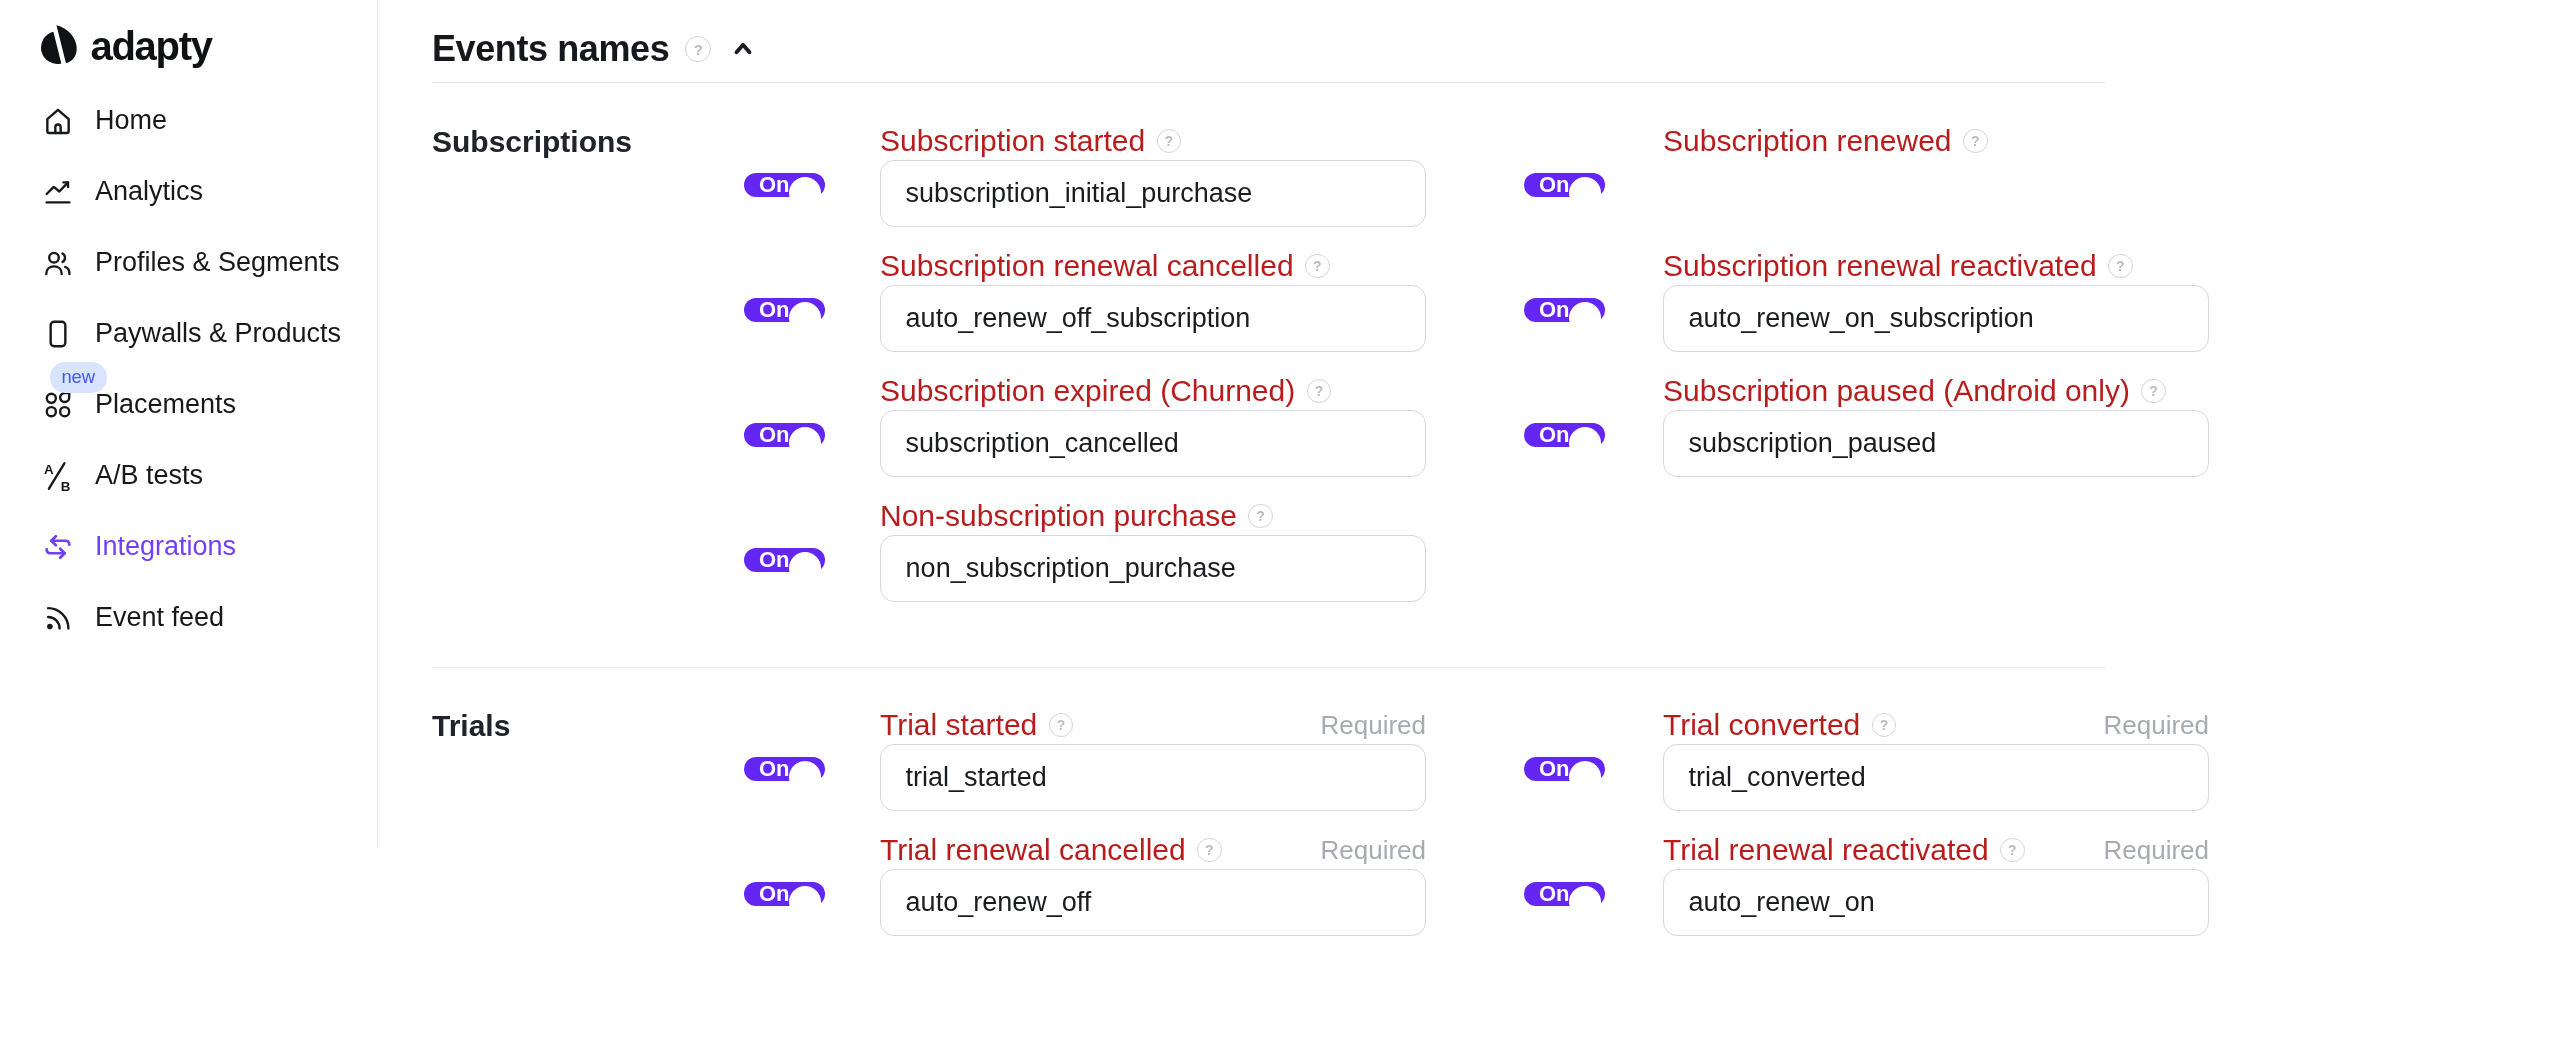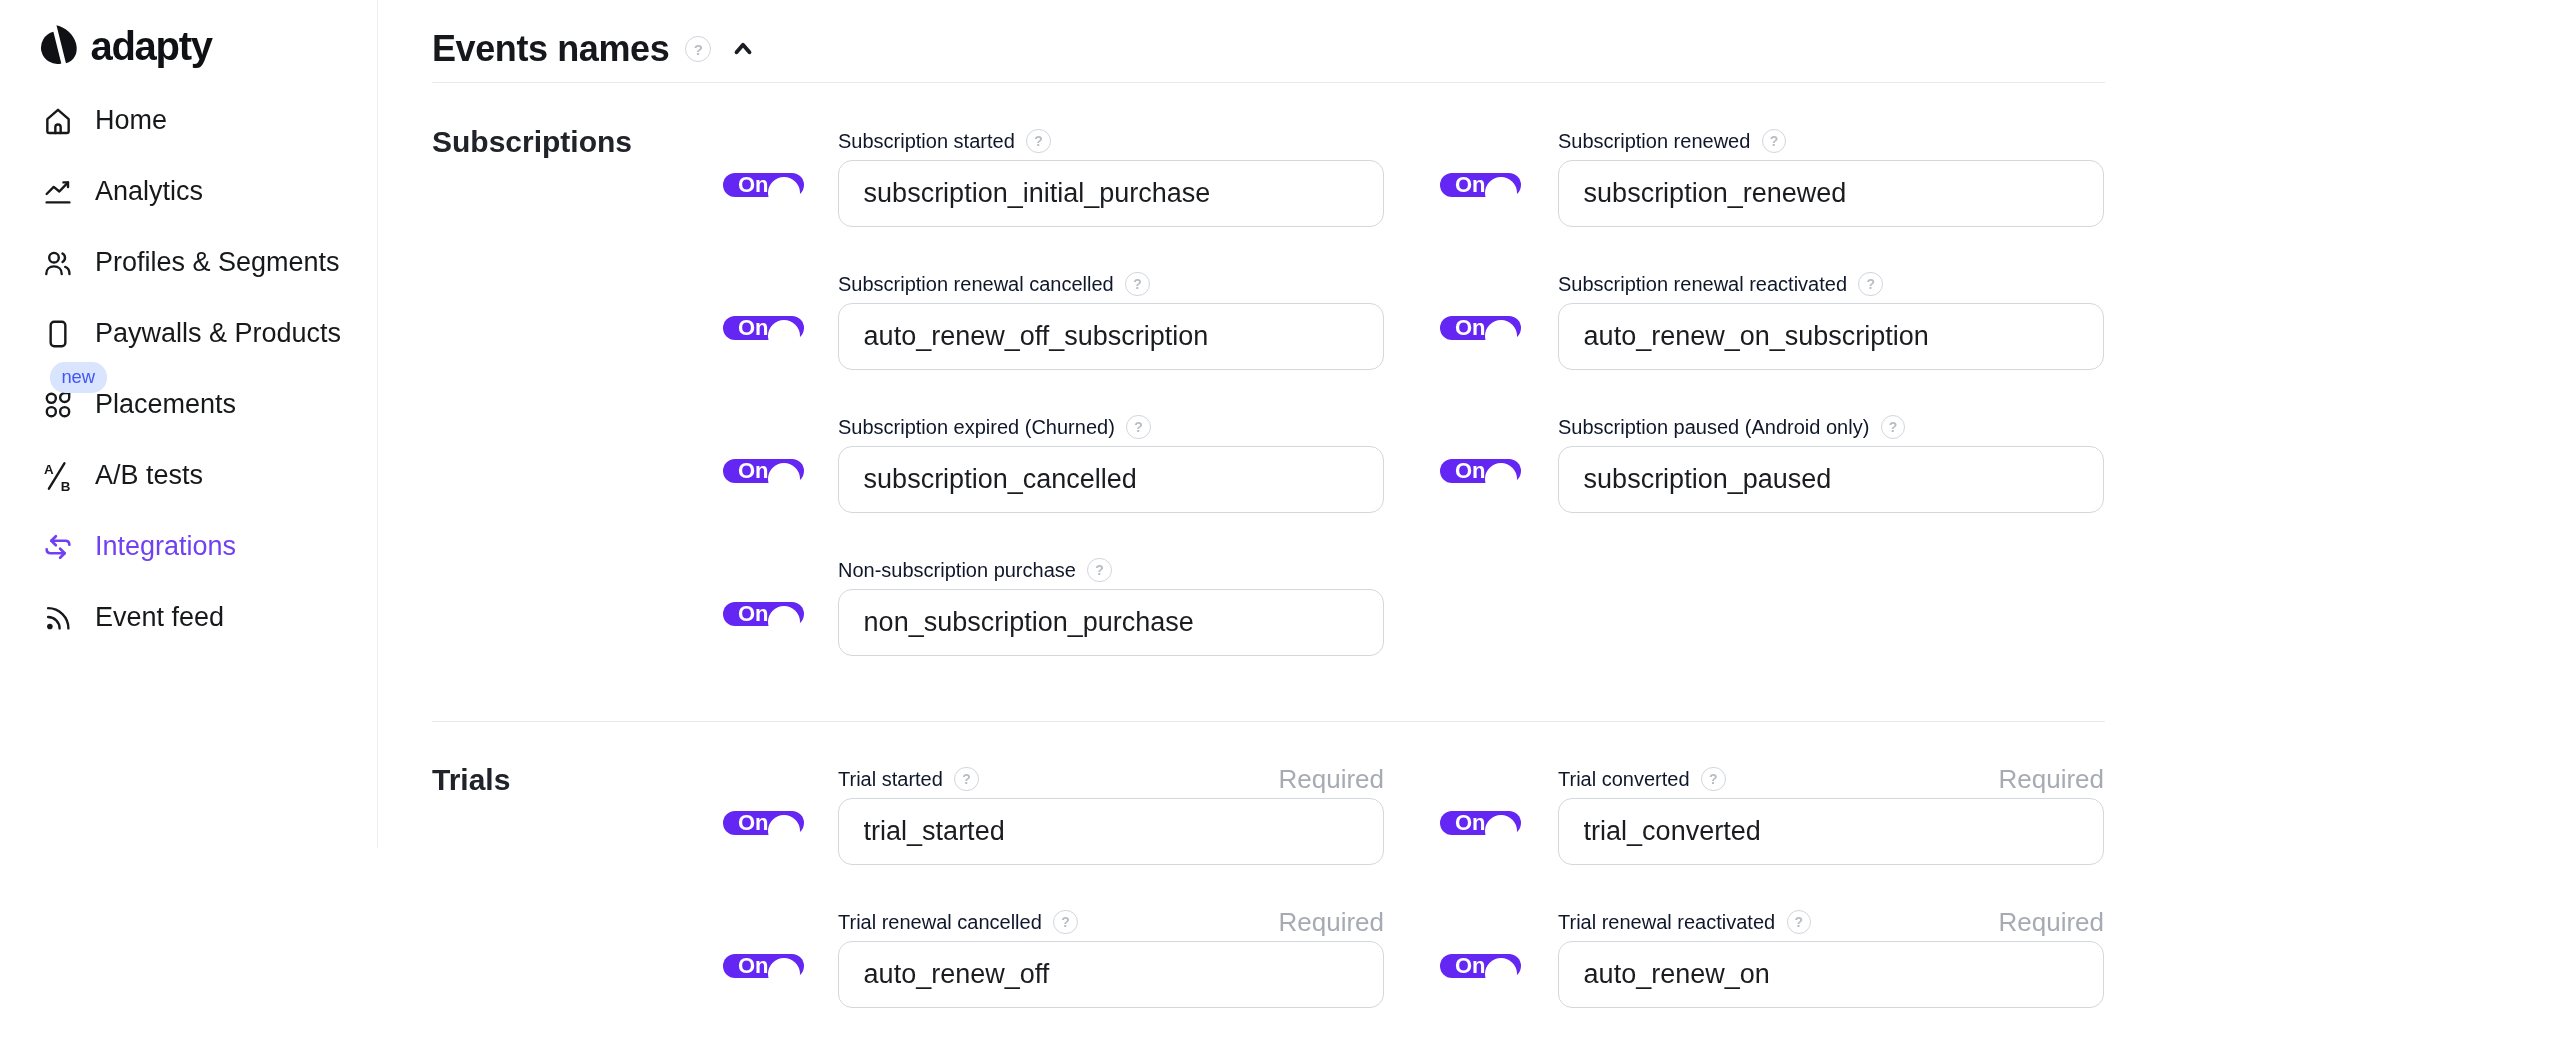--- a/index.html
+++ b/index.html
@@ -29,34 +29,34 @@
   .help { display:inline-flex; align-items:center; justify-content:center;
     width:24.6px; height:24.6px; border:1.8px solid #d2d5da; border-radius:50%;
     color:#b8bcc3; font-size:14px; font-weight:600; flex:0 0 auto; cursor:pointer; }
   .help.lg { width:26px; height:26px; font-size:15px; }
   .collapse-btn { display:inline-flex; margin-left:3.5px; cursor:pointer; background:none; border:none; }
   .rule { border:none; border-top:1.8px solid #e8eaed; margin-top:9.7px; }
 
   .sections { margin-top:40px; }
   .section-block + .section-block { border-top:1.8px solid #e8eaed; margin-top:65px; padding-top:39px; }
   .section { display:grid; grid-template-columns:291px 115px 546px 56px 118px 546px;
-    grid-auto-rows:min-content; row-gap:39px; }
+    grid-auto-rows:min-content; row-gap:39px;gap:21px; }
   .s-head { grid-column:1; grid-row:1; font-size:30px; font-weight:700; color:#202329; line-height:37px; }
 
   .tgl-wrap { margin-top:50px; }
   .toggle { position:relative; width:81px; height:24px; border-radius:20px;
     background:var(--accent,#6426F2); display:flex; align-items:center;
     padding-left:15px; cursor:pointer; }
   .tgl-label { color:#fff; font-size:22px; font-weight:600; }
   .knob { position:absolute; right:4.4px; top:4.4px; width:32px; height:32px;
     border-radius:50%; background:#fff; }
 
   .fcell { display:flex; flex-direction:column; }
   .flabel { height:37px; display:flex; align-items:center; gap:11.4px; }
-  .flabel-text { font-size:20px; color:#0f172a;text-align:center; }
+  .flabel-text { font-size:30px; color:#b91c1c;text-align:center; }
   .req { margin-left:auto; font-size:26px; color:#a6abb3; }
   .txt { width:100%; height:67px; border:1.8px solid #d4d7dc; border-radius:14px;
     background:#fff; font-family:inherit; font-size:27px; color:#1a1c1f;
     padding:0 24.6px; outline:none; }
 </style>
 </head>
 <body>
 
 <aside class="sidebar">
   <div class="logo">
@@ -186,21 +186,20 @@
               <div class="toggle">
                 <span class="tgl-label">On</span>
                 <span class="knob"></span>
               </div>
             </div>
             <div class="fcell" style="grid-column:6;grid-row:1;">
               <div class="flabel">
                 <span class="flabel-text">Subscription renewed</span>
                 <span class="help">?</span>
               </div>
-              <input class="txt" type="text" spellcheck="false" value="subscription_renewed" style="">
             </div>
             <div class="tgl-wrap" style="grid-column:2;grid-row:2;">
               <div class="toggle">
                 <span class="tgl-label">On</span>
                 <span class="knob"></span>
               </div>
             </div>
             <div class="fcell" style="grid-column:3;grid-row:2;">
               <div class="flabel">
                 <span class="flabel-text">Subscription renewal cancelled</span>

